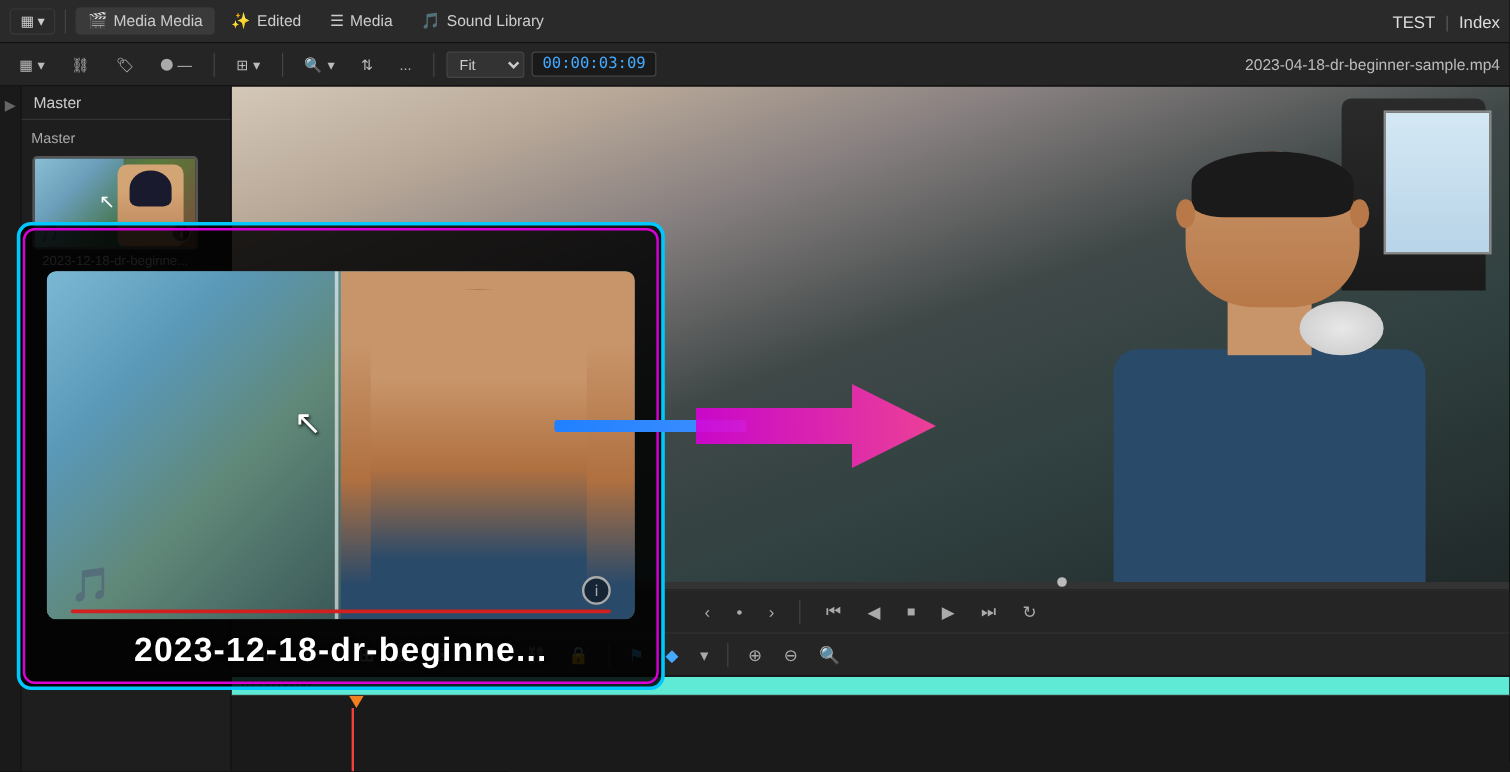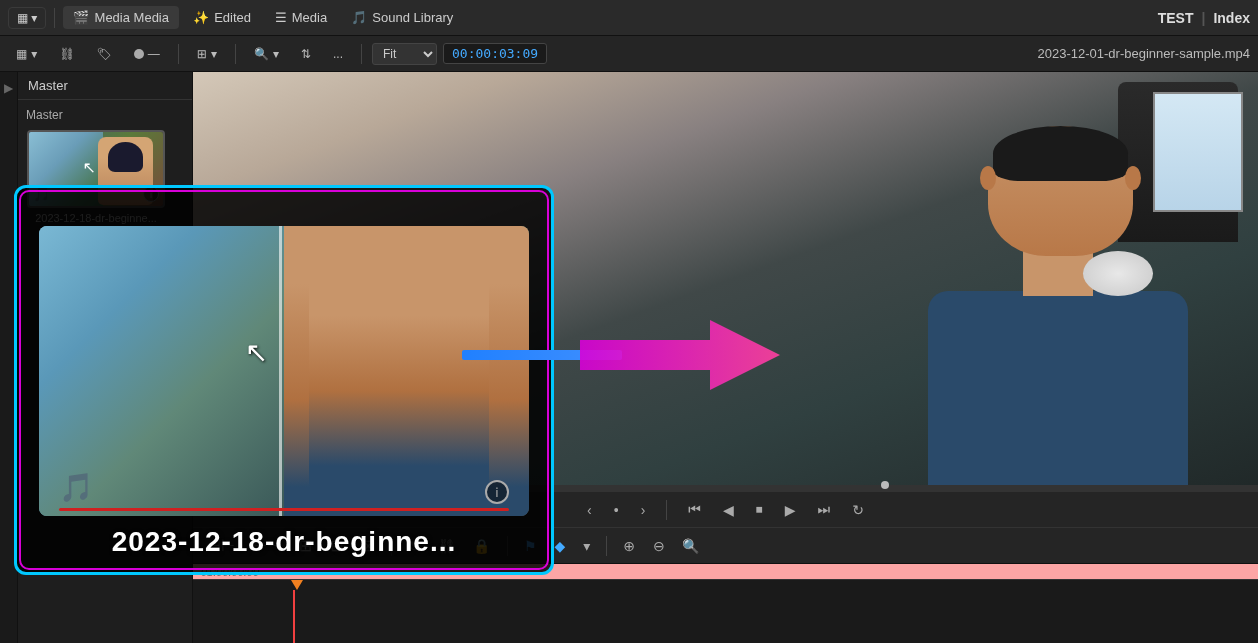--- a/index.html
+++ b/index.html
@@ -39,21 +39,21 @@
     .top-bar-sep {
       width: 1px;
       height: 20px;
       background: #444;
       margin: 0 4px;
     }
     .top-bar-title {
       margin-left: auto;
       color: #ddd;
       font-size: 14px;
-      font-weight: 700;
+      font-weight: 400;
       display: flex;
       align-items: flex-end;
       gap: 8px;
     }
     .top-bar-title .sep { color: #555; }
 
     
     .toolbar2 {
       display: flex;
       align-items: center;
@@ -383,21 +383,21 @@
     
     .timeline-area {
       height: 80px;
       background: #1a1a1a;
       border-top: 1px solid #111;
       position: relative;
       overflow: hidden;
     }
     .timeline-ruler {
       height: 16px;
-      background: #fca5a5;
+      background: #5eead4;
       border-bottom: 1px solid #333;
       display: flex;
       align-items: center;
       padding: 0 8px;
       font-style: italic;
     }
     .timeline-track {
       height: 64px;
       position: relative;
       background: #1a1a1a;
@@ -607,21 +607,21 @@
     <span>...</span>
   </button>
   <div class="top-bar-sep"></div>
   <select class="fit-select">
     <option>Fit</option>
     <option>25%</option>
     <option>50%</option>
     <option>100%</option>
   </select>
   <div class="timecode">00:00:03:09</div>
-  <span class="filename-label">2023-12-01-dr-beginner-sample.mp4</span>
+  <span class="filename-label">2023-04-18-dr-beginner-sample.mp4</span>
 </div>
 
 <div class="main-layout">
 
   <div class="left-section">
 
     <div class="side-nav">
       <div class="side-nav-btn">▶</div>
     </div>
 

